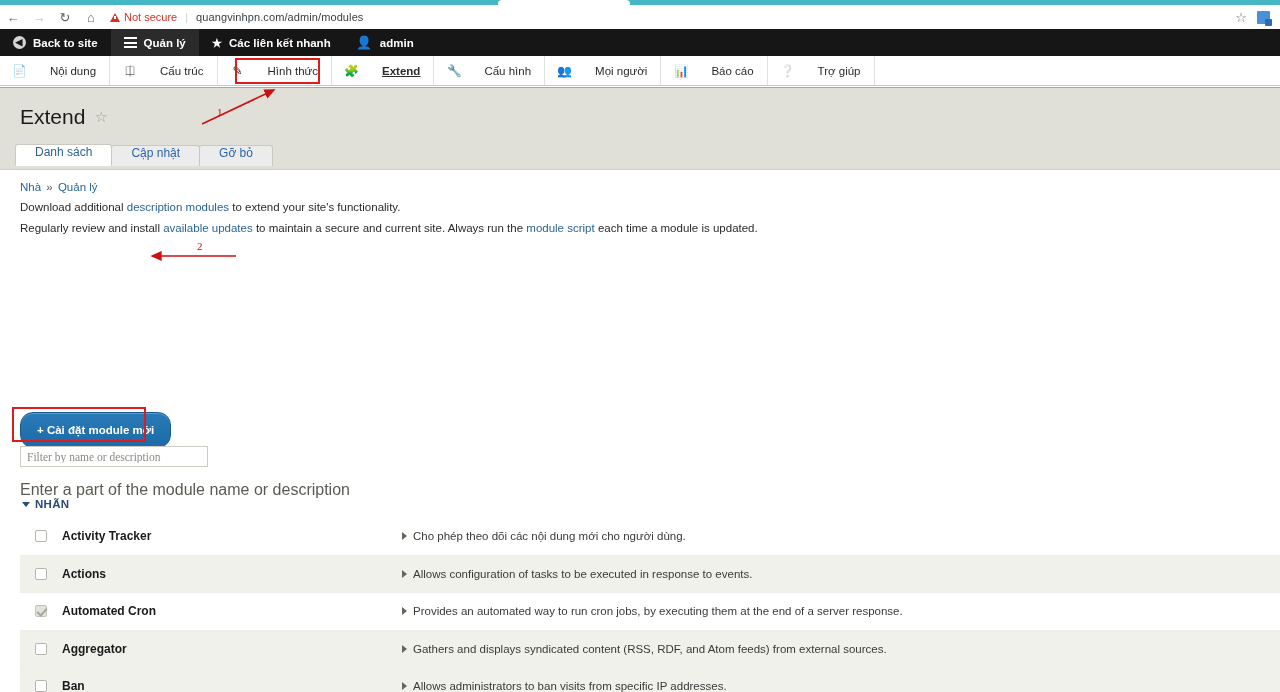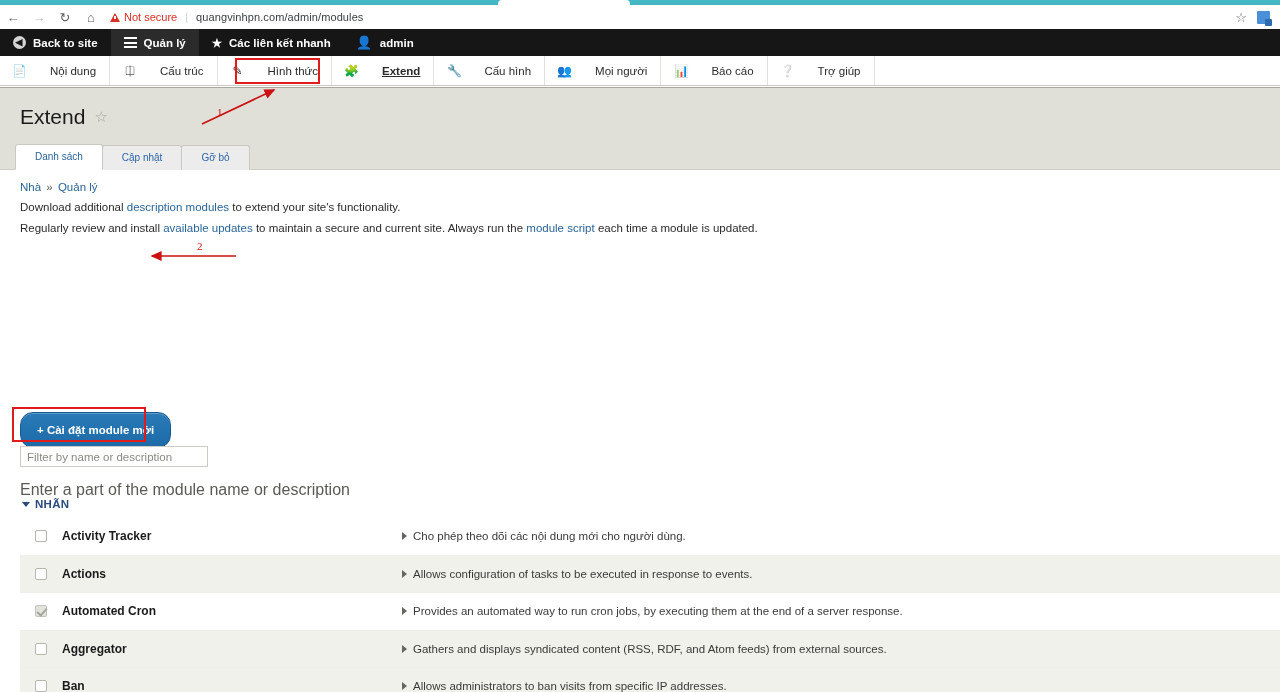--- a/index.html
+++ b/index.html
@@ -134,22 +134,22 @@
   #page-title { font-size: 21px; color: #1a1a1a; font-weight: normal; }
   #page-title-star { font-size: 15px; color: #a6a69c; }
 
   
   #tabs {
     position: absolute; left: 15px; top: 144px;
     display: flex; align-items: flex-end; gap: 0;
     z-index: 4;
   }
   .tab {
-    padding: 6px 19px 6px 19px;
-    font-size: 10px; color: #2b65a8;
+    padding: 0 19px 6px 19px;
+    font-size: 12px; color: #2b65a8;
     background: #ececec;
     border: 1px solid #c9c9c1;
     border-bottom: none;
     margin-right: -1px;
     border-radius: 3px 3px 0 0;
     line-height: 1.2;
   }
   .tab.active {
     background: #ffffff; color: #2a6496;
     border-bottom: 1px solid #ffffff;
@@ -188,21 +188,21 @@
     pointer-events: none;
   }
 
   #filter-input {
     position: absolute; left: 20px; top: 276px;
     width: 188px; height: 21px;
     border: 1px solid #ccccc5;
     background: #fff;
     font-size: 11.5px; color: #8a8a84;
     padding: 8px 6px;
-    font-family: Liberation Sans, sans-serif;
+    font-family: Liberation Serif, serif;
   }
   #filter-input::placeholder { color: #8a8a84; opacity: 1; }
   #filter-help {
     position: absolute; left: 20px; top: 311px;
     font-size: 16px; color: #5a5a55;
   }
 
   #group-header {
     position: absolute; left: 22px; top: 328px;
     font-size: 11.5px; font-weight: bold; color: #2a4a7a;

